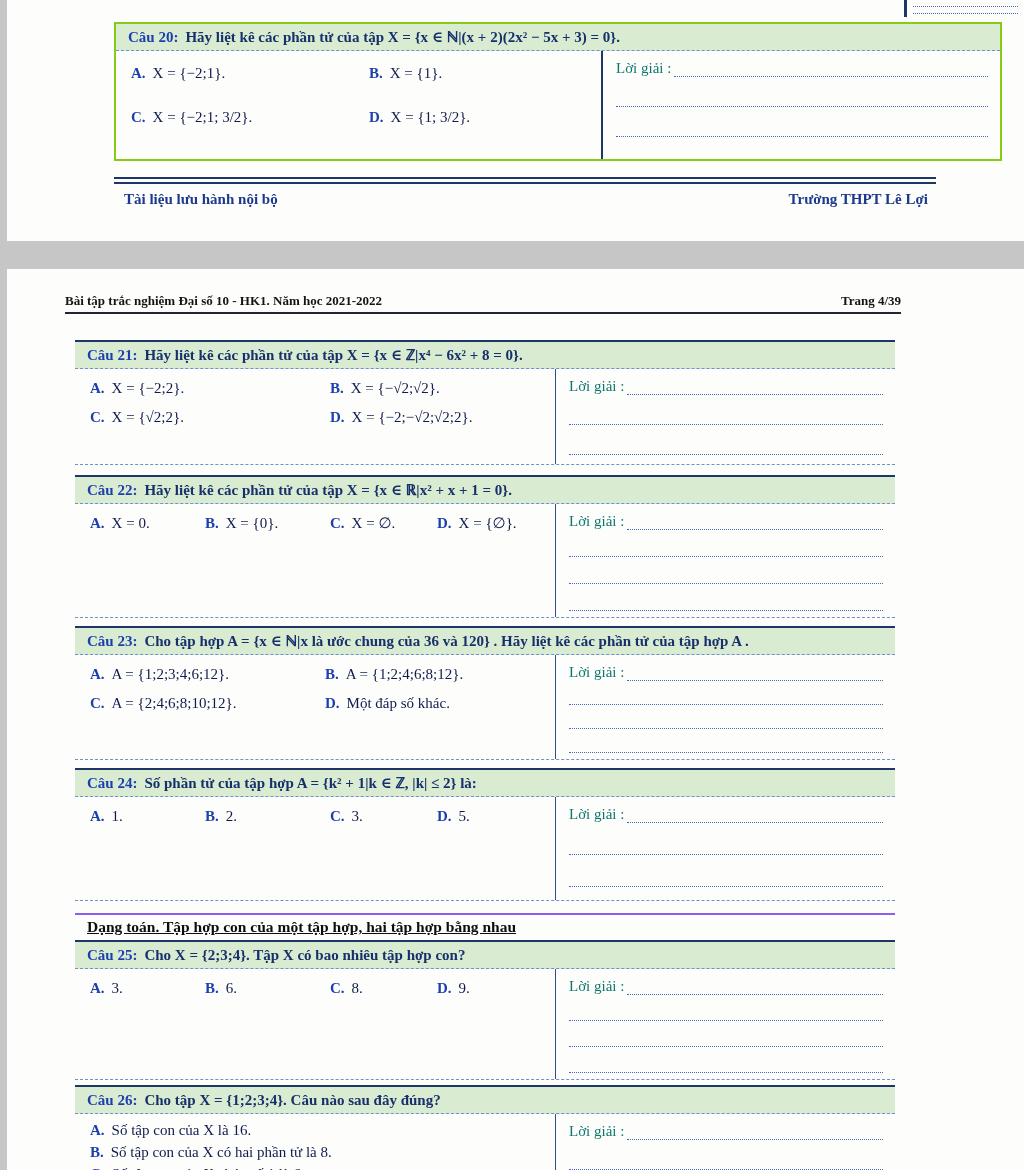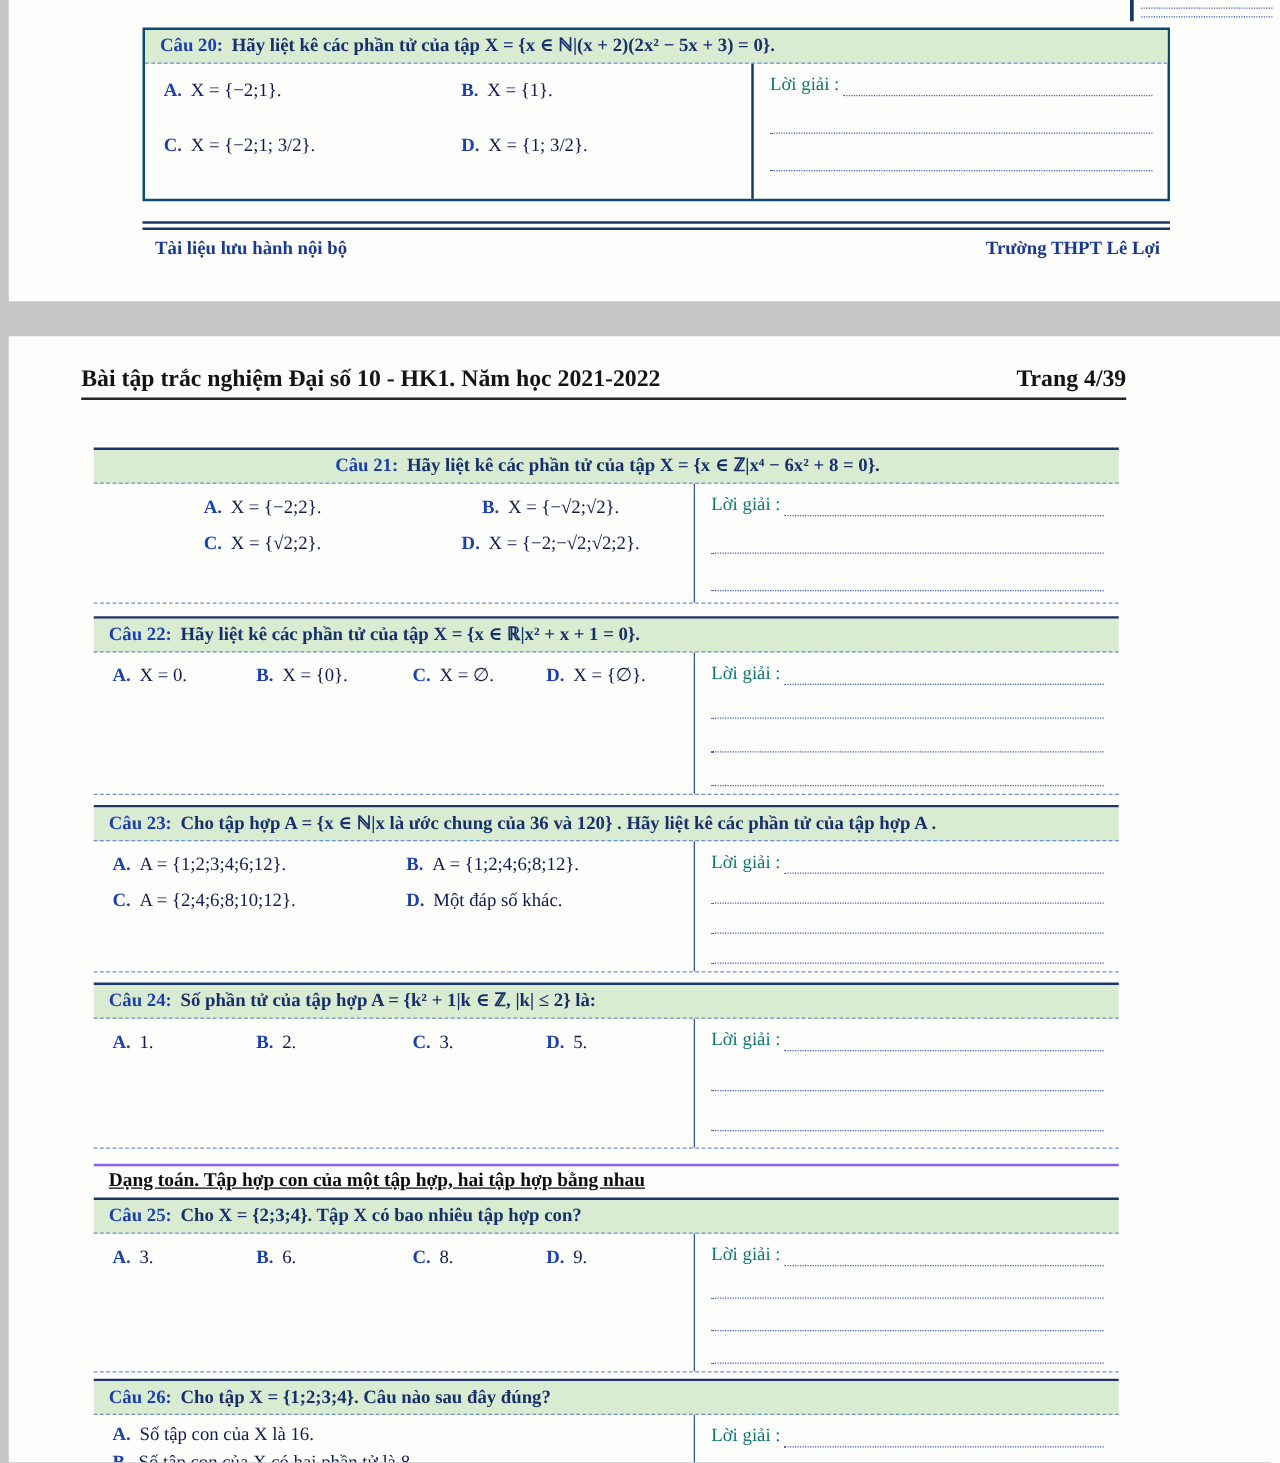--- a/index.html
+++ b/index.html
@@ -26,37 +26,37 @@
   .olabel { color:#1c3fae; font-weight:bold; margin-right:7px; }
   .sol    { flex:1; border-left:1.6px solid #30508f; padding:8px 12px 6px 13px; }
   .sol-row{ display:flex; }
   .sol-label { font-size:15px; color:#0f766e; white-space:nowrap; line-height:18px; }
   .leader { flex:1; border-bottom:1.6px dotted #4466bb; margin-left:3px; }
   .dotline{ border-bottom:1.6px dotted #4466bb; height:28px; }
 
   
   .remnant { position:absolute; top:0; left:897px; width:114px; height:17px; border-left:3px solid #1c3667; }
   .remnant .dotline { height:7px; margin-left:6px; }
-  #q20 { margin:22px 0 0 107px; width:822px; border:2px solid #0c4a6e; }
+  #q20 { margin:22px 0 0 107px; width:888px; border:2px solid #84cc16; }
   #q20 .opts { flex:0 0 485px; grid-template-columns:238px 1fr; padding-top:10px; }
   #q20 .opt:nth-child(n+3){ margin-top:24px; }
   #q20 .qbody { min-height:108px; border-bottom:none; }
   #q20 .sol { border-left:2px solid #1c3667; }
   #q20 .dotline { height:30px; }
   .divider { margin:16px 0 0 107px; width:822px; height:7px;
              border-top:2px solid #1c3667; border-bottom:2px solid #1c3667; }
   .p1-footer { margin:7px 0 0 107px; width:822px; display:flex; justify-content:space-between;
                padding:0 8px 0 10px; font-weight:bold; font-size:15px; color:#1b3a8c; }
 
   
   .p2-header { margin:24px 0 0 58px; width:836px; display:flex; justify-content:space-between;
-               font-weight:bold; font-size:19px; color:#141414;gap:28px; }
+               font-weight:bold; font-size:13px; color:#141414;gap:28px; }
   .p2-rule { margin:3px 0 0 58px; width:836px; border-top:2px solid #23262e; }
   #page2 .qtable { margin-left:68px; width:820px; }
-  #q21 { margin-top:38px;text-align:center; }  #q21 .qbody{ min-height:96px; }  #q21 .dotline{height:30px;}
+  #q21 { margin-top:26px; }  #q21 .qbody{ min-height:96px; }  #q21 .dotline{height:30px;}
   #q22 { margin-top:10px; }  #q22 .qbody{ min-height:106px; } #q22 .dotline{height:27px;}
   #q23 { margin-top:8px;  }  #q23 .qbody{ min-height:96px; }  #q23 .dotline{height:24px;}
   #q23 .grid2{ grid-template-columns:235px 1fr; }
   #q24 { margin-top:8px;  }  #q24 .qbody{ min-height:104px; } #q24 .dotline{height:32px;}
   .section-heading { margin:12px 0 0 68px; width:820px; border-top:2px solid #8b5cf6;
                      padding:3px 0 2px 12px; font-weight:bold; font-size:15.5px; color:#0d0d0d; }
   .section-heading span { text-decoration:underline; }
   #q25 { margin-top:2px; }   #q25 .qbody{ min-height:102px; } #q25 .dotline{height:26px;}
   #q26 { margin-top:5px; }   #q26 .qbody{ min-height:94px; }  #q26 .dotline{height:30px;}
   #q26 .opts{ padding-top:5px; }

